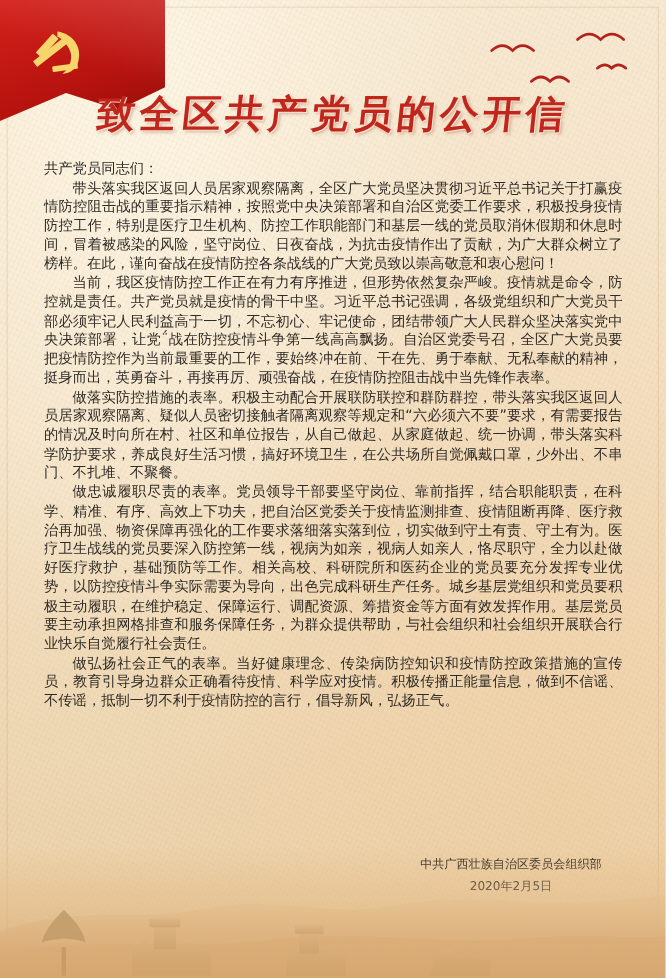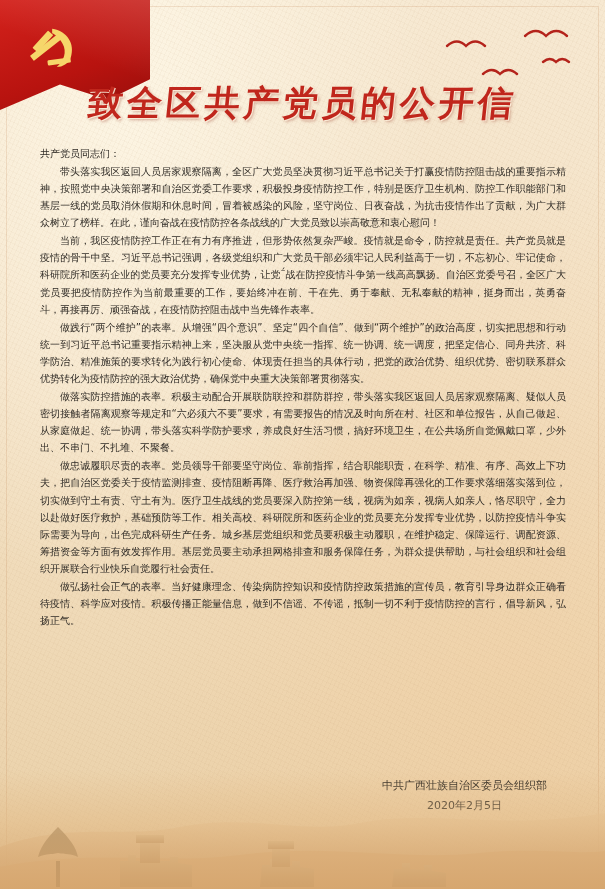--- a/index.html
+++ b/index.html
@@ -86,21 +86,21 @@
     transform: skewX(-6deg);
   }
 
   
   .body-text {
     position: absolute;
     left: 40px;
     top: 145px;
     width: 526px;
     font-family: "DejaVu Sans", "Liberation Sans", sans-serif;
-    font-size: 10px;
+    font-size: 13px;
     line-height: 17.2px;
     color: #2f2b26;
     text-align: justify;
   }
   .body-text p {
     margin: 0 0 0.5px 0;
     text-indent: 0;
   }
   .body-text p.indent { text-indent: 2em; }
   .body-text p.lead { text-indent: 0; }
@@ -171,22 +171,21 @@
     </g>
   </svg>
 
   <div class="title-wrap">
     <div class="doc-title">致全区共产党员的公开信</div>
   </div>
 
   <div class="body-text">
     <p class="lead">共产党员同志们：</p>
     <p class="indent">带头落实我区返回人员居家观察隔离，全区广大党员坚决贯彻习近平总书记关于打赢疫情防控阻击战的重要指示精神，按照党中央决策部署和自治区党委工作要求，积极投身疫情防控工作，特别是医疗卫生机构、防控工作职能部门和基层一线的党员取消休假期和休息时间，冒着被感染的风险，坚守岗位、日夜奋战，为抗击疫情作出了贡献，为广大群众树立了榜样。在此，谨向奋战在疫情防控各条战线的广大党员致以崇高敬意和衷心慰问！</p>
-    <p class="indent">当前，我区疫情防控工作正在有力有序推进，但形势依然复杂严峻。疫情就是命令，防控就是责任。共产党员就是疫情的骨干中坚。习近平总书记强调，各级党组织和广大党员干部必须牢记人民利益高于一切，不忘初心、牢记使命，科研院所和医药企业的党员要充分发挥专业优势，让党΅战在防控疫情斗争第一线高高飘扬。自治区党委号召，全区广大党员要把疫情防控作为当前最重要的工作，要始终冲在前、干在先、勇于奉献、无私奉献的精神，挺身而出，英勇奋斗，再接再厉、顽强奋战，在疫情防控阻击战中当先锋作表率。</p>
-    <p class="indent">做践行“两个维护”的表率。从增强“四个意识”、坚定“四个自信”、做到“两个维护”的政治高度，切实把思想和行动统一到习近平总书记重要指示精神上来，坚决服从党中央统一指挥、统一协调、统一调度，把坚定信心、同舟共济、科学防治、精准施策的要求转化为践行初心使命、体现责任担当的具体行动，把党的政治优势、组织优势、密切联系群众优势转化为疫情防控的强大政治优势，确保党中央重大决策部署贯彻落实。</p>
+    <p class="indent">当前，我区疫情防控工作正在有力有序推进，但形势依然复杂严峻。疫情就是命令，防控就是责任。共产党员就是疫情的骨干中坚。习近平总书记强调，各级党组织和广大党员干部必须牢记人民利益高于一切，不忘初心、牢记使命，团结带领广大人民群众坚决落实党中央决策部署，让党΅战在防控疫情斗争第一线高高飘扬。自治区党委号召，全区广大党员要把疫情防控作为当前最重要的工作，要始终冲在前、干在先、勇于奉献、无私奉献的精神，挺身而出，英勇奋斗，再接再厉、顽强奋战，在疫情防控阻击战中当先锋作表率。</p>
     <p class="indent">做落实防控措施的表率。积极主动配合开展联防联控和群防群控，带头落实我区返回人员居家观察隔离、疑似人员密切接触者隔离观察等规定和“六必须六不要”要求，有需要报告的情况及时向所在村、社区和单位报告，从自己做起、从家庭做起、统一协调，带头落实科学防护要求，养成良好生活习惯，搞好环境卫生，在公共场所自觉佩戴口罩，少外出、不串门、不扎堆、不聚餐。</p>
     <p class="indent">做忠诚履职尽责的表率。党员领导干部要坚守岗位、靠前指挥，结合职能职责，在科学、精准、有序、高效上下功夫，把自治区党委关于疫情监测排查、疫情阻断再降、医疗救治再加强、物资保障再强化的工作要求落细落实落到位，切实做到守土有责、守土有为。医疗卫生战线的党员要深入防控第一线，视病为如亲，视病人如亲人，恪尽职守，全力以赴做好医疗救护，基础预防等工作。相关高校、科研院所和医药企业的党员要充分发挥专业优势，以防控疫情斗争实际需要为导向，出色完成科研生产任务。城乡基层党组织和党员要积极主动履职，在维护稳定、保障运行、调配资源、筹措资金等方面有效发挥作用。基层党员要主动承担网格排查和服务保障任务，为群众提供帮助，与社会组织和社会组织开展联合行业快乐自觉履行社会责任。</p>
     <p class="indent">做弘扬社会正气的表率。当好健康理念、传染病防控知识和疫情防控政策措施的宣传员，教育引导身边群众正确看待疫情、科学应对疫情。积极传播正能量信息，做到不信谣、不传谣，抵制一切不利于疫情防控的言行，倡导新风，弘扬正气。</p>
   </div>
 
   <div class="signature">
     <div>中共广西壮族自治区委员会组织部</div>
     <div>2020年2月5日</div>
   </div>
 

